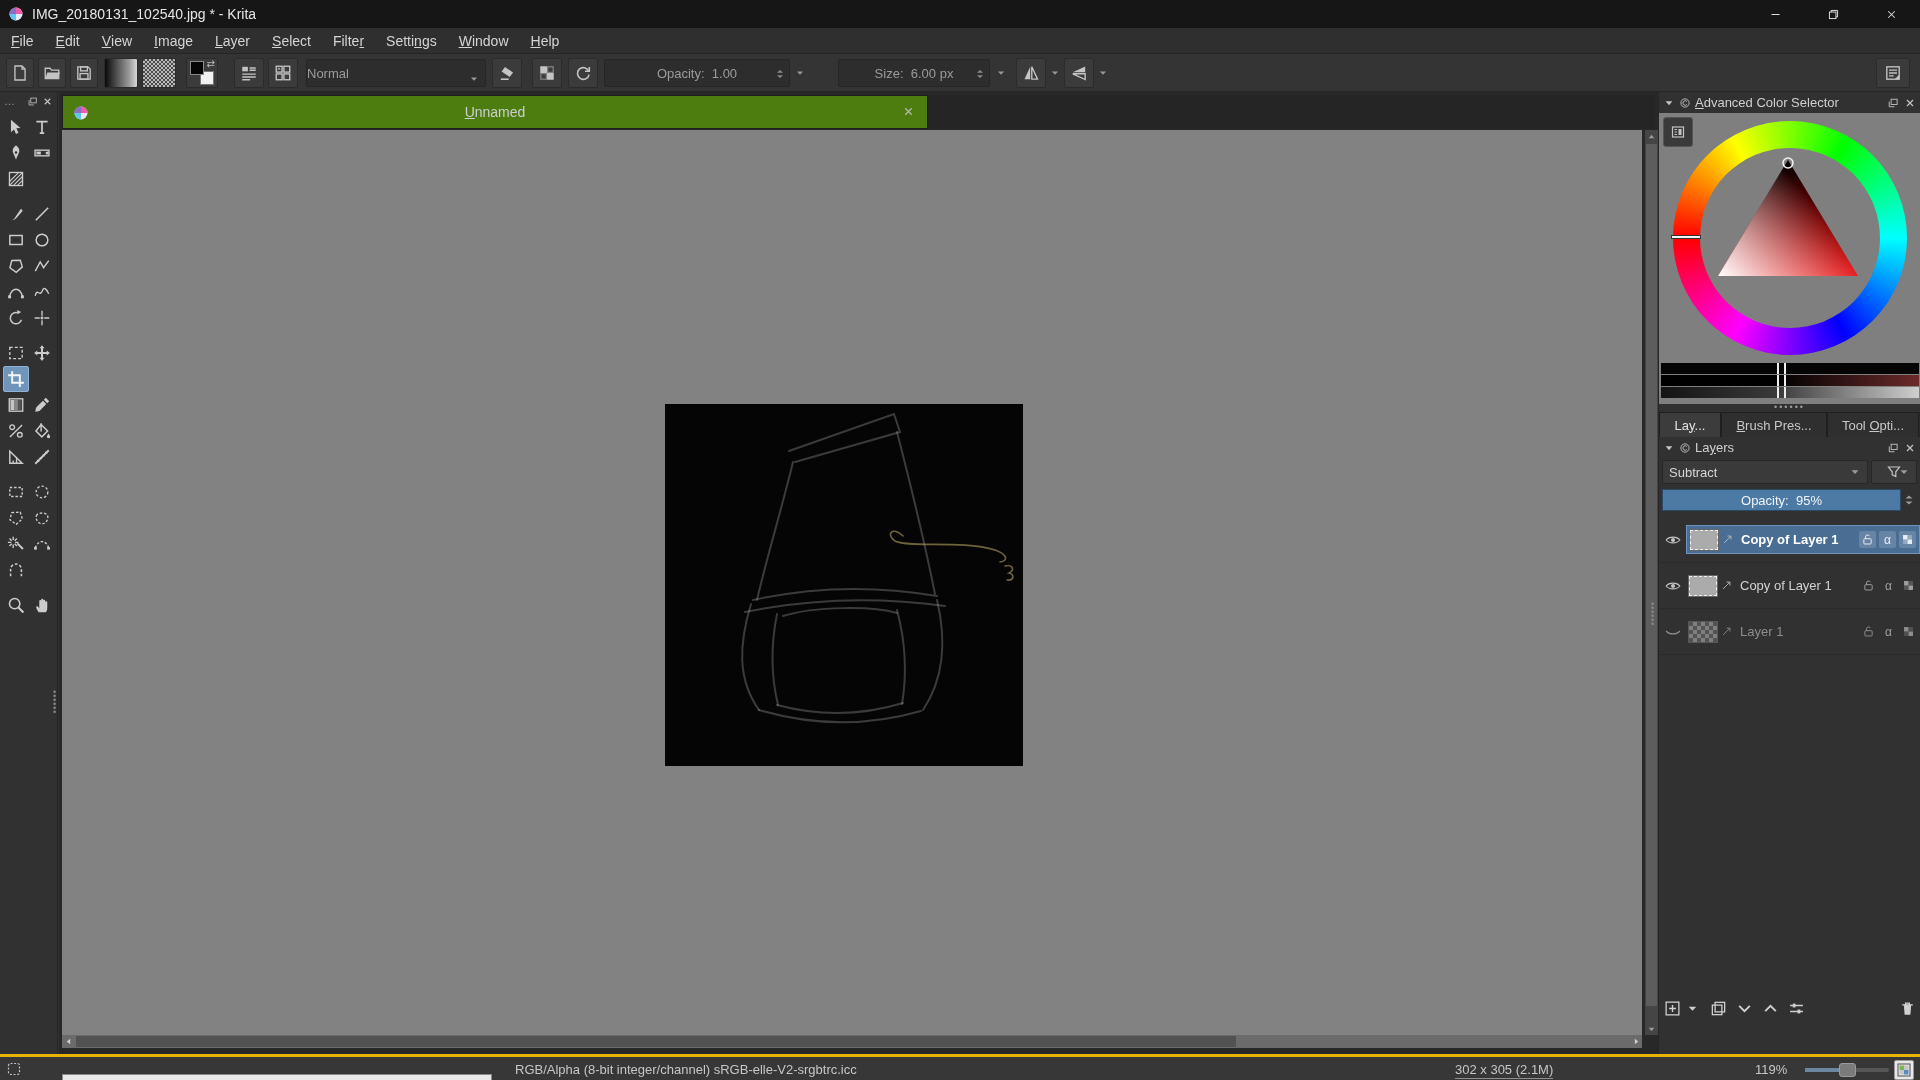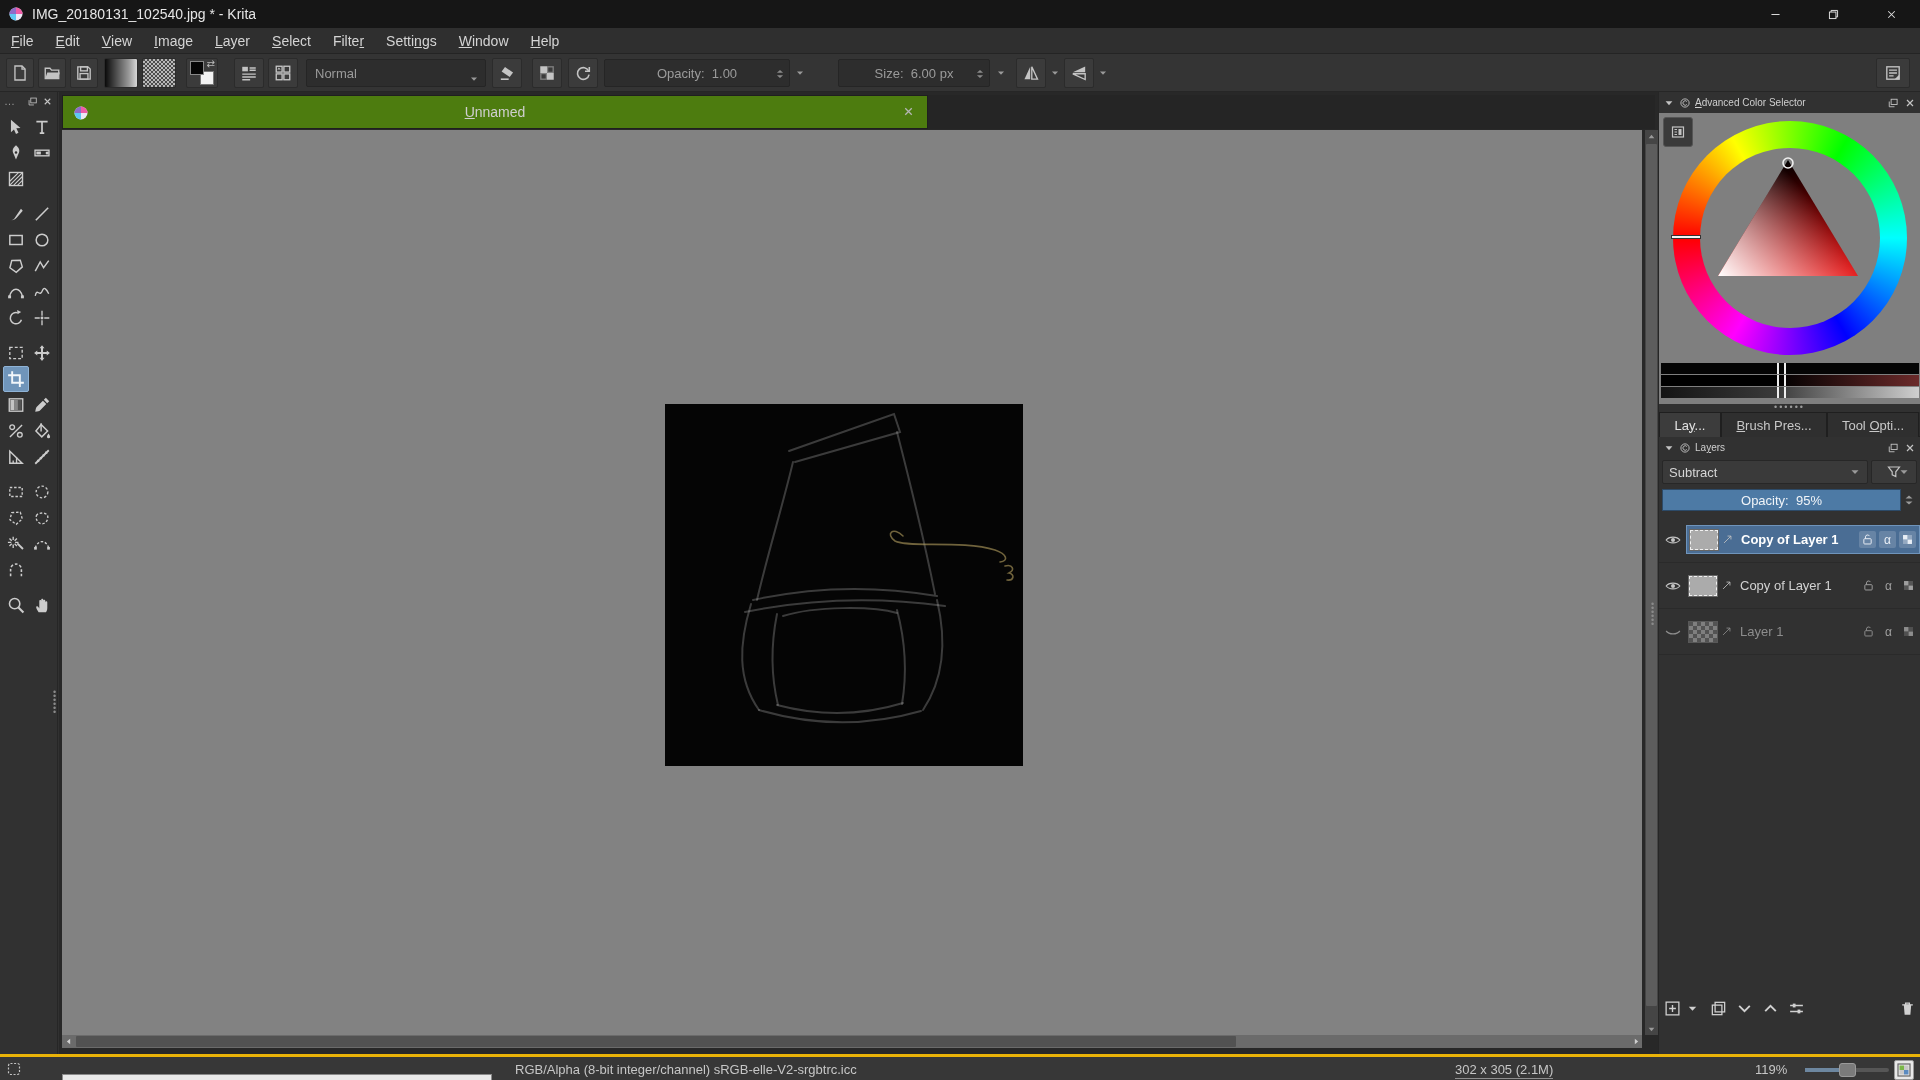--- a/index.html
+++ b/index.html
@@ -72,21 +72,21 @@
   .vthumb { position:absolute; left:1px; width:11px; background:#5d5d5d; border-radius:1px; }
   .varrow { position:absolute; left:0; width:13px; height:12px; color:#9a9a9a; display:flex; align-items:center; justify-content:center; }
   .varrow svg { width:9px; height:9px; }
   .hscroll { position:absolute; left:3px; bottom:6px; width:1580px; height:13px; background:#6b6b6b; }
   .hthumb { position:absolute; top:1px; height:11px; background:#525252; border-radius:1px; }
   .harrow { position:absolute; top:0; width:12px; height:13px; color:#cfcfcf; display:flex; align-items:center; justify-content:center; }
   .harrow svg { width:9px; height:9px; }
 
   
   .dockers { position:absolute; left:1658px; top:92px; width:262px; height:962px; background:#313131; border-left:1px solid #262626; }
-  .dock-head { height:21px; display:flex; align-items:center; padding:0 4px; color:#cfcfcf; font-size:10px; }
+  .dock-head { height:21px; display:flex; align-items:center; padding:0 4px; color:#cfcfcf; font-size:13px; }
   .dock-head .spacer { flex:1; }
   .dock-head svg { width:12px; height:12px; }
   .acs-body { position:relative; width:262px; height:291px; background:#7f7f7f; }
   .acs-settings { position:absolute; left:4px; top:4px; width:30px; height:30px; background:#3a3a3a;
     border:1px solid #555; border-radius:3px; display:flex; align-items:center; justify-content:center; }
   .wheel { position:absolute; left:14px; top:8px; width:234px; height:234px; border-radius:50%;
     background:conic-gradient(from 270deg,#f00,#ff0 60deg,#0f0 120deg,#0ff 180deg,#00f 240deg,#f0f 300deg,#f00 360deg); }
   .wheel-inner { position:absolute; left:27px; top:27px; width:180px; height:180px; border-radius:50%; background:#7f7f7f; }
   .hue-marker { position:absolute; left:-2px; top:114px; width:30px; height:4px; background:#f5f5f5; border:1px solid #333; }
   .shadebars { position:absolute; left:2px; top:250px; width:258px; }
@@ -256,21 +256,21 @@
       </div>
     <div class="tbtn" style="left:268px;width:30px" data-icon="preset-grid">
         <svg viewBox="0 0 16 16" fill="none" stroke="currentColor" stroke-width="1.2">
           <rect x="2" y="2" width="5.2" height="5.2"></rect>
           <rect x="8.8" y="2" width="5.2" height="5.2"></rect>
           <rect x="2" y="8.8" width="5.2" height="5.2"></rect>
           <rect x="8.8" y="8.8" width="5.2" height="5.2"></rect>
           <path d="M3 4.8 L4.3 3.2 L6 4.8 Z" fill="currentColor" stroke="none"></path>
         </svg>
       </div>
-    <div class="tfield" style="left:306px;width:180px;justify-content:flex-start;padding-left:8px">
+    <div class="tfield" style="left:306px;width:180px;justify-content:flex-start;">
       <span>Normal</span>
       <span class="tcaret" style="right:4px;left:auto;position:absolute" data-icon="caret-down">
           <svg viewBox="0 0 16 16" fill="none" stroke="currentColor" stroke-width="1.2">
             <path d="M4.5 6.3 L8 10 L11.5 6.3 Z" fill="currentColor" stroke="none"></path>
           </svg>
         </span>
     </div>
     <div class="tbtn" style="left:492px;width:30px" data-icon="eraser">
         <svg viewBox="0 0 16 16" fill="none" stroke="currentColor" stroke-width="1.2">
           <path d="M6.2 2.6 L13.4 7.6 L10.4 11.6 L3.2 6.6 Z" fill="currentColor" stroke="none"></path>

